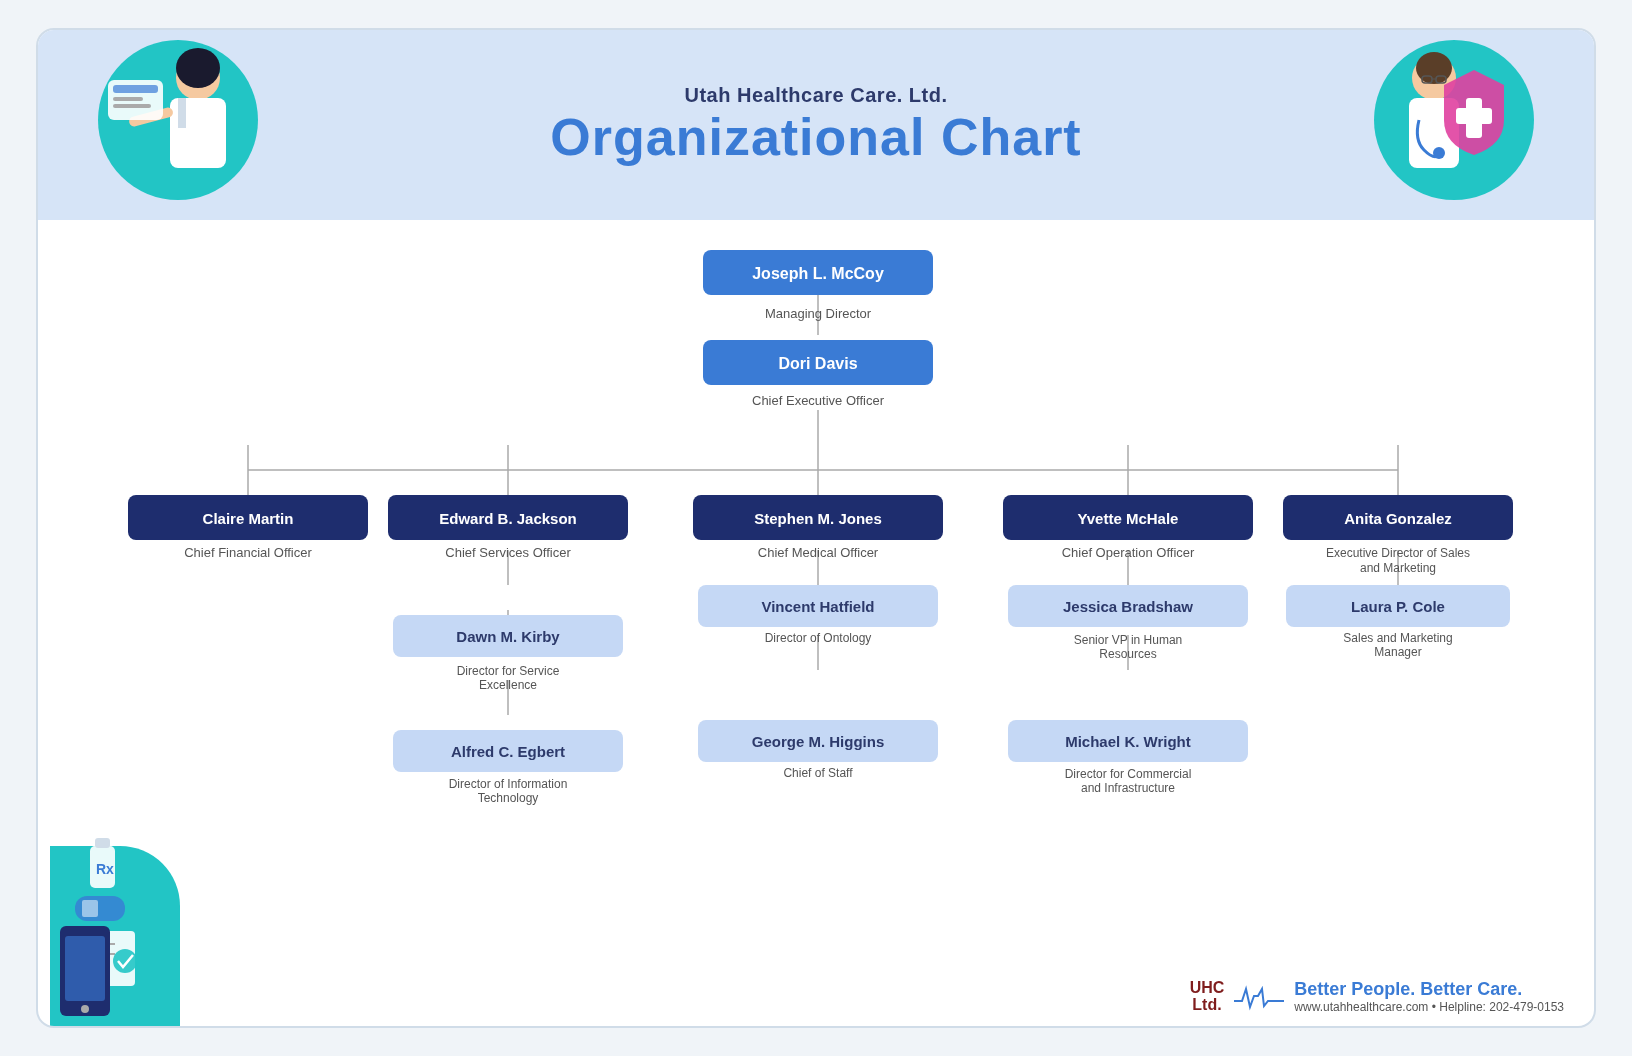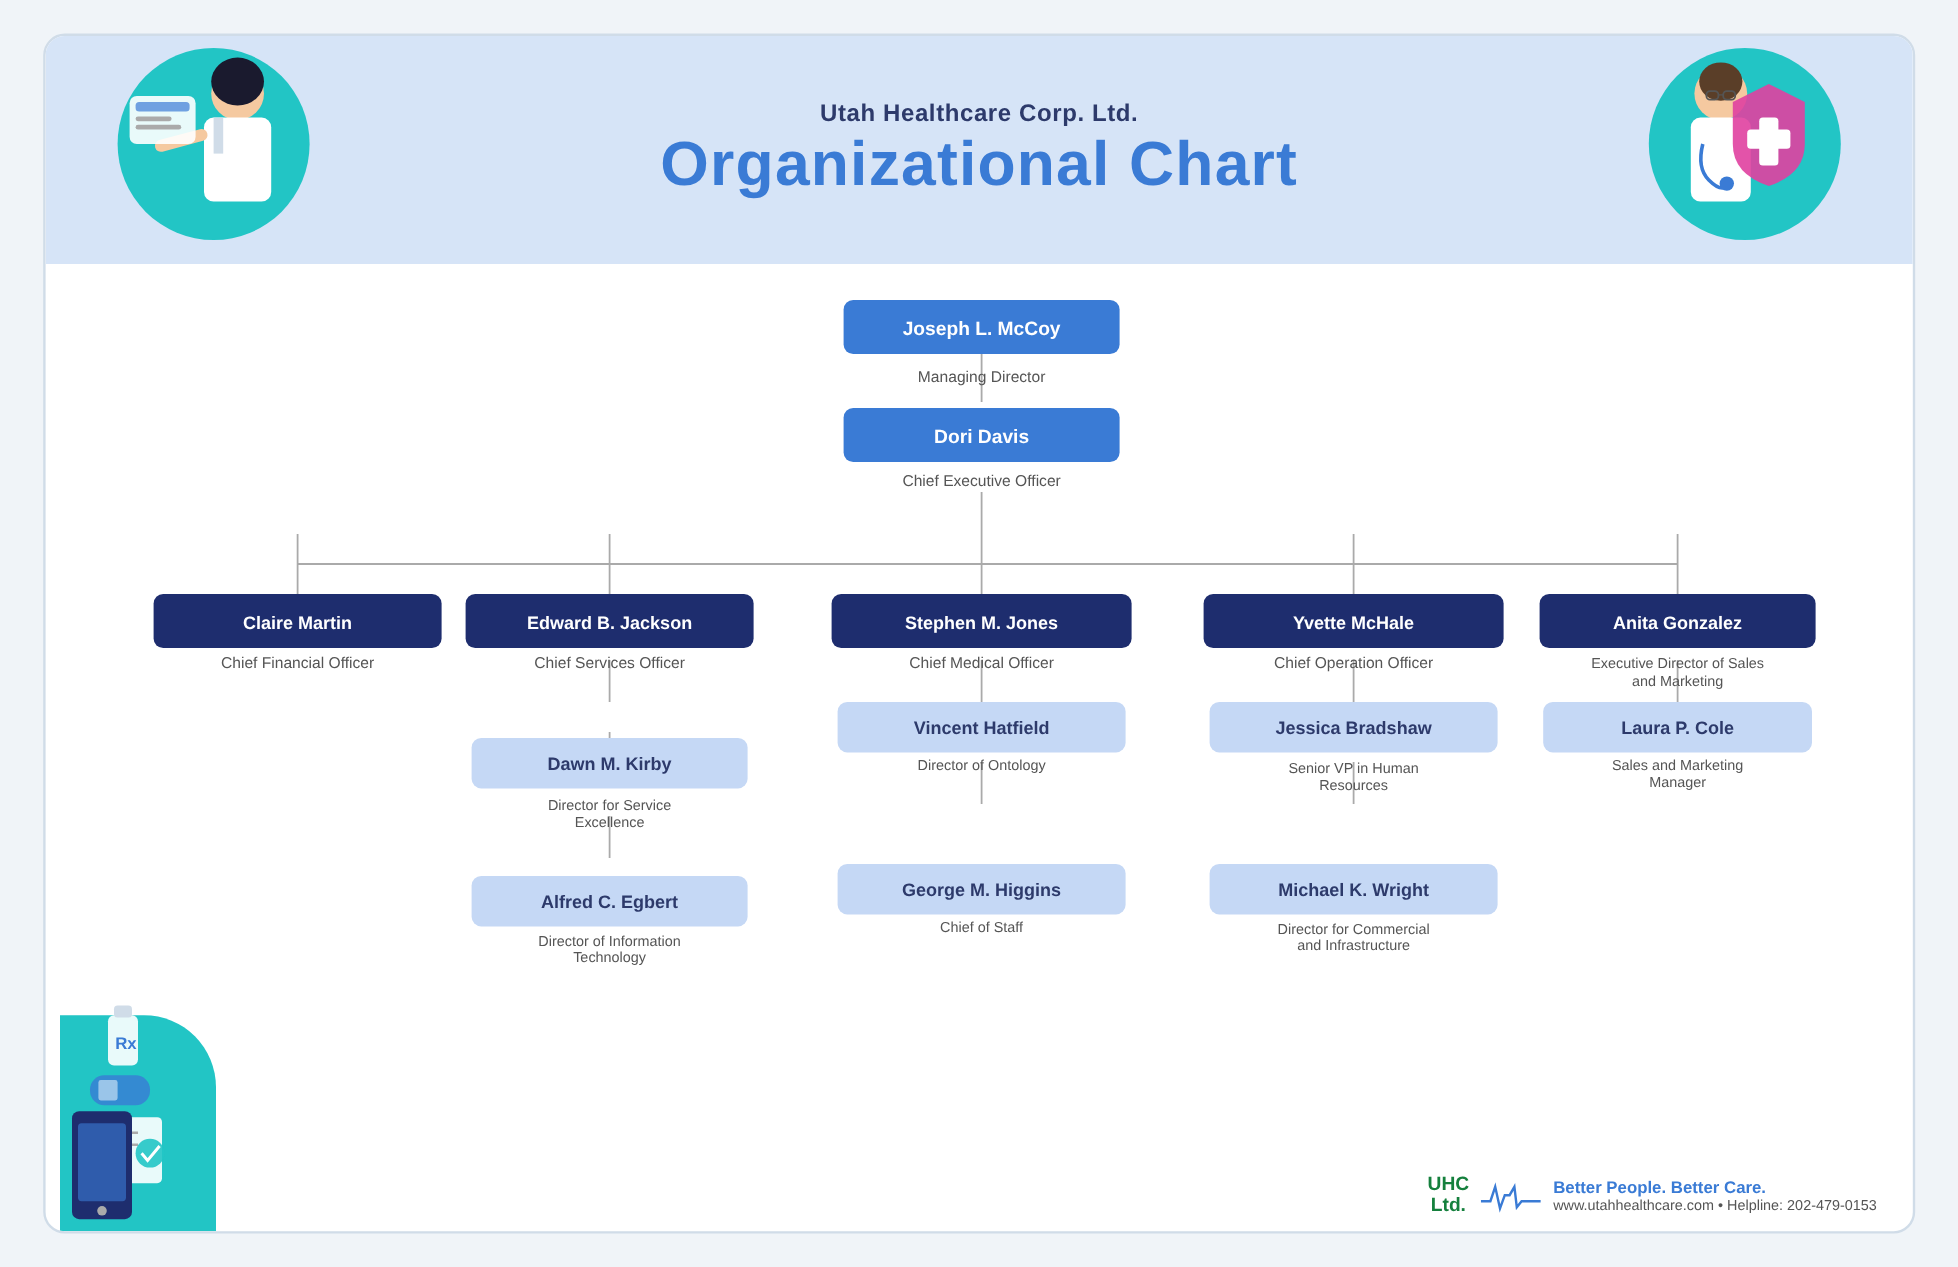--- a/index.html
+++ b/index.html
@@ -85,21 +85,21 @@
       font-weight: 800;
       color: #1e2d6e;
       line-height: 1.1;
       text-align: center;
     }
     .footer-text {
       display: flex;
       flex-direction: column;
     }
     .footer-better {
-      font-size: 14px;
+      font-size: 18px;
       color: #3a7bd5;
       font-weight: 700;
     }
     .footer-url {
       font-size: 12px;
       color: #555;
     }
 
     
     .org-svg-container {
@@ -127,21 +127,21 @@
         <rect x="30" y="78" width="45" height="10" rx="5" fill="#f5c9a0" transform="rotate(-15 30 78)"></rect>
 
         <rect x="10" y="40" width="55" height="40" rx="6" fill="white" opacity="0.9"></rect>
         <rect x="15" y="45" width="45" height="8" rx="3" fill="#3a7bd5" opacity="0.7"></rect>
         <rect x="15" y="57" width="30" height="4" rx="2" fill="#aaa"></rect>
         <rect x="15" y="64" width="38" height="4" rx="2" fill="#aaa"></rect>
       </svg>
     </div>
 
     <div class="header-text">
-      <div class="header-subtitle">Utah Healthcare Corp. Ltd.</div>
+      <div class="header-subtitle">Utah Healthcare Care. Ltd.</div>
       <div class="header-title">Organizational Chart</div>
     </div>
 
     <div class="deco-circle-right">
       <svg viewBox="0 0 160 165" width="160" height="165">
         <circle cx="60" cy="38" r="22" fill="#f5c9a0"></circle>
         <ellipse cx="60" cy="28" rx="18" ry="16" fill="#5a3e28"></ellipse>
 
         <rect x="48" y="36" width="10" height="7" rx="3" fill="none" stroke="#555" stroke-width="1.5"></rect>
         <rect x="62" y="36" width="10" height="7" rx="3" fill="none" stroke="#555" stroke-width="1.5"></rect>
@@ -278,21 +278,21 @@
     </svg>
 
     <svg style="position:absolute; bottom:5px; left:5px;" width="60" height="100" viewBox="0 0 60 100">
       <rect x="5" y="5" width="50" height="90" rx="6" fill="#1e2d6e"></rect>
       <rect x="10" y="15" width="40" height="65" rx="3" fill="#3a7bd5" opacity="0.6"></rect>
       <circle cx="30" cy="88" r="4" fill="#aaa"></circle>
     </svg>
   </div>
 
   <div class="footer">
-    <div class="footer-logo" style="font-size:16px; font-weight:900; color:#15803d; line-height:1.1; white-space:pre;">UHC
+    <div class="footer-logo" style="font-size:16px; font-weight:900; color:#7f1d1d; line-height:1.1; white-space:pre;">UHC
 Ltd.</div>
 
     <svg width="50" height="30" viewBox="0 0 50 30">
       <polyline points="0,20 8,20 12,8 16,26 20,15 24,15 28,8 30,25 34,20 50,20" fill="none" stroke="#3a7bd5" stroke-width="2"></polyline>
     </svg>
     <div class="footer-text">
       <div class="footer-better">Better People. Better Care.</div>
       <div class="footer-url">www.utahhealthcare.com • Helpline: 202-479-0153</div>
     </div>
   </div>

